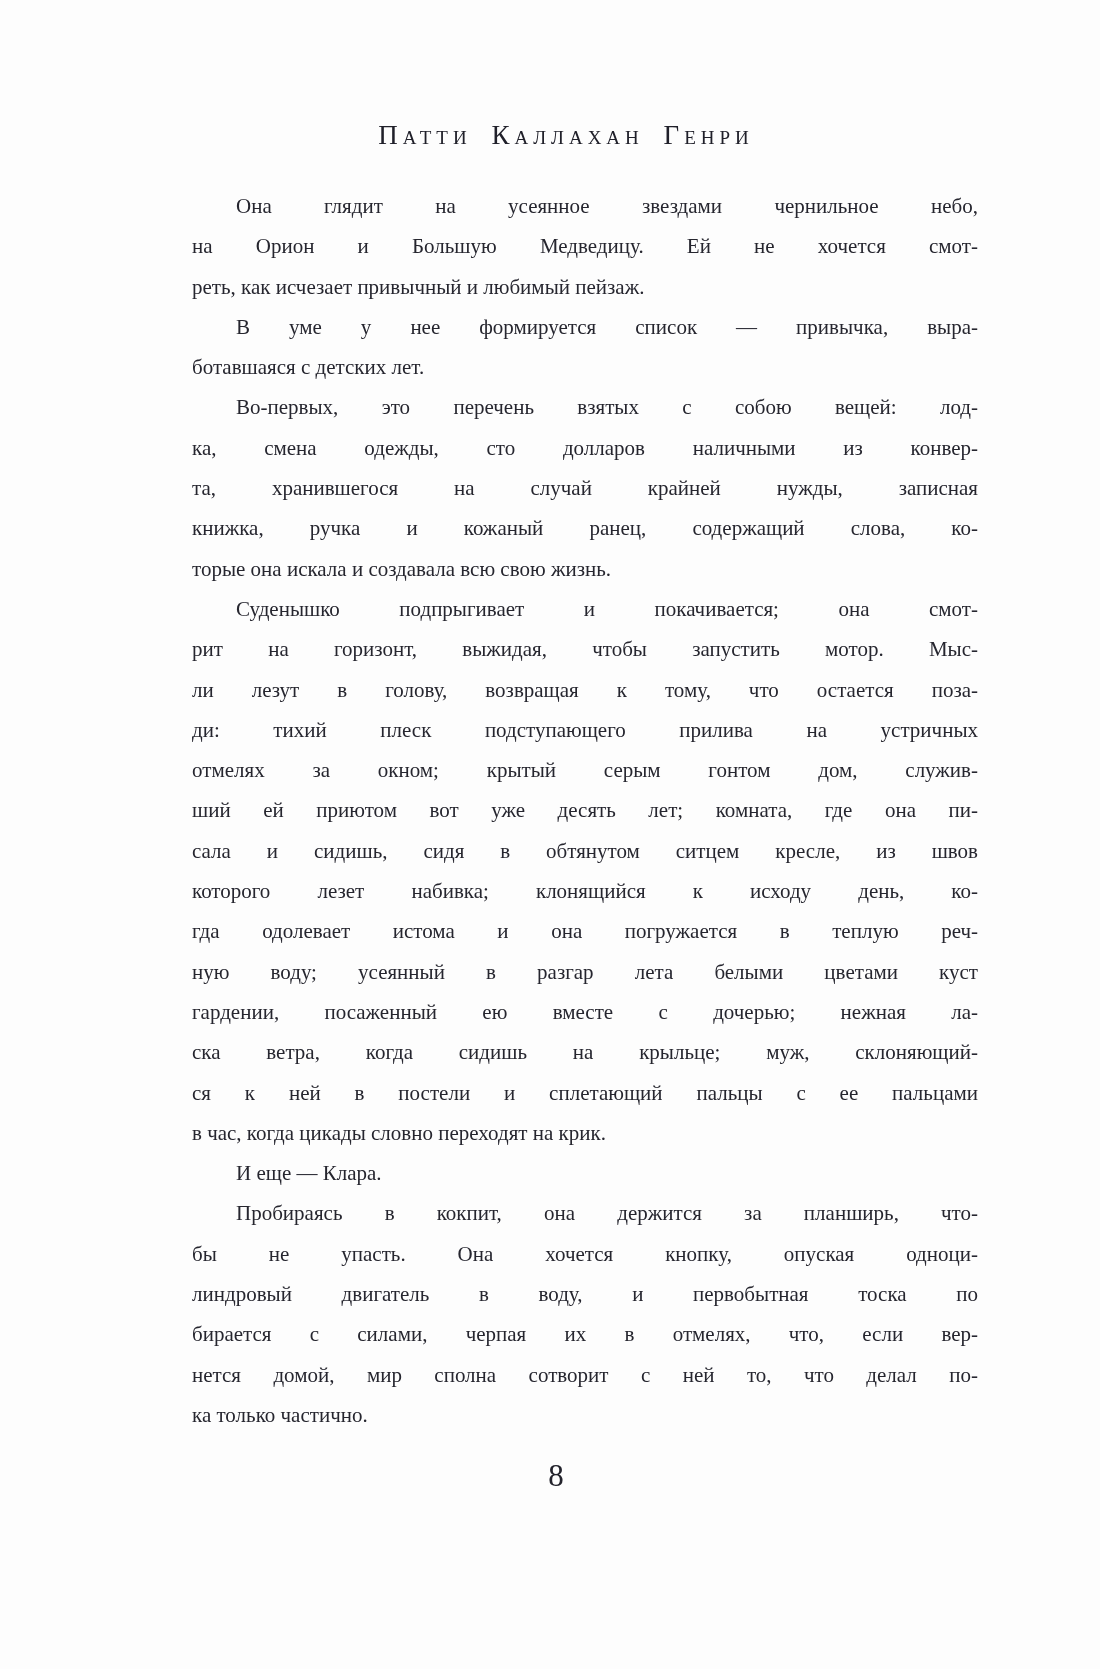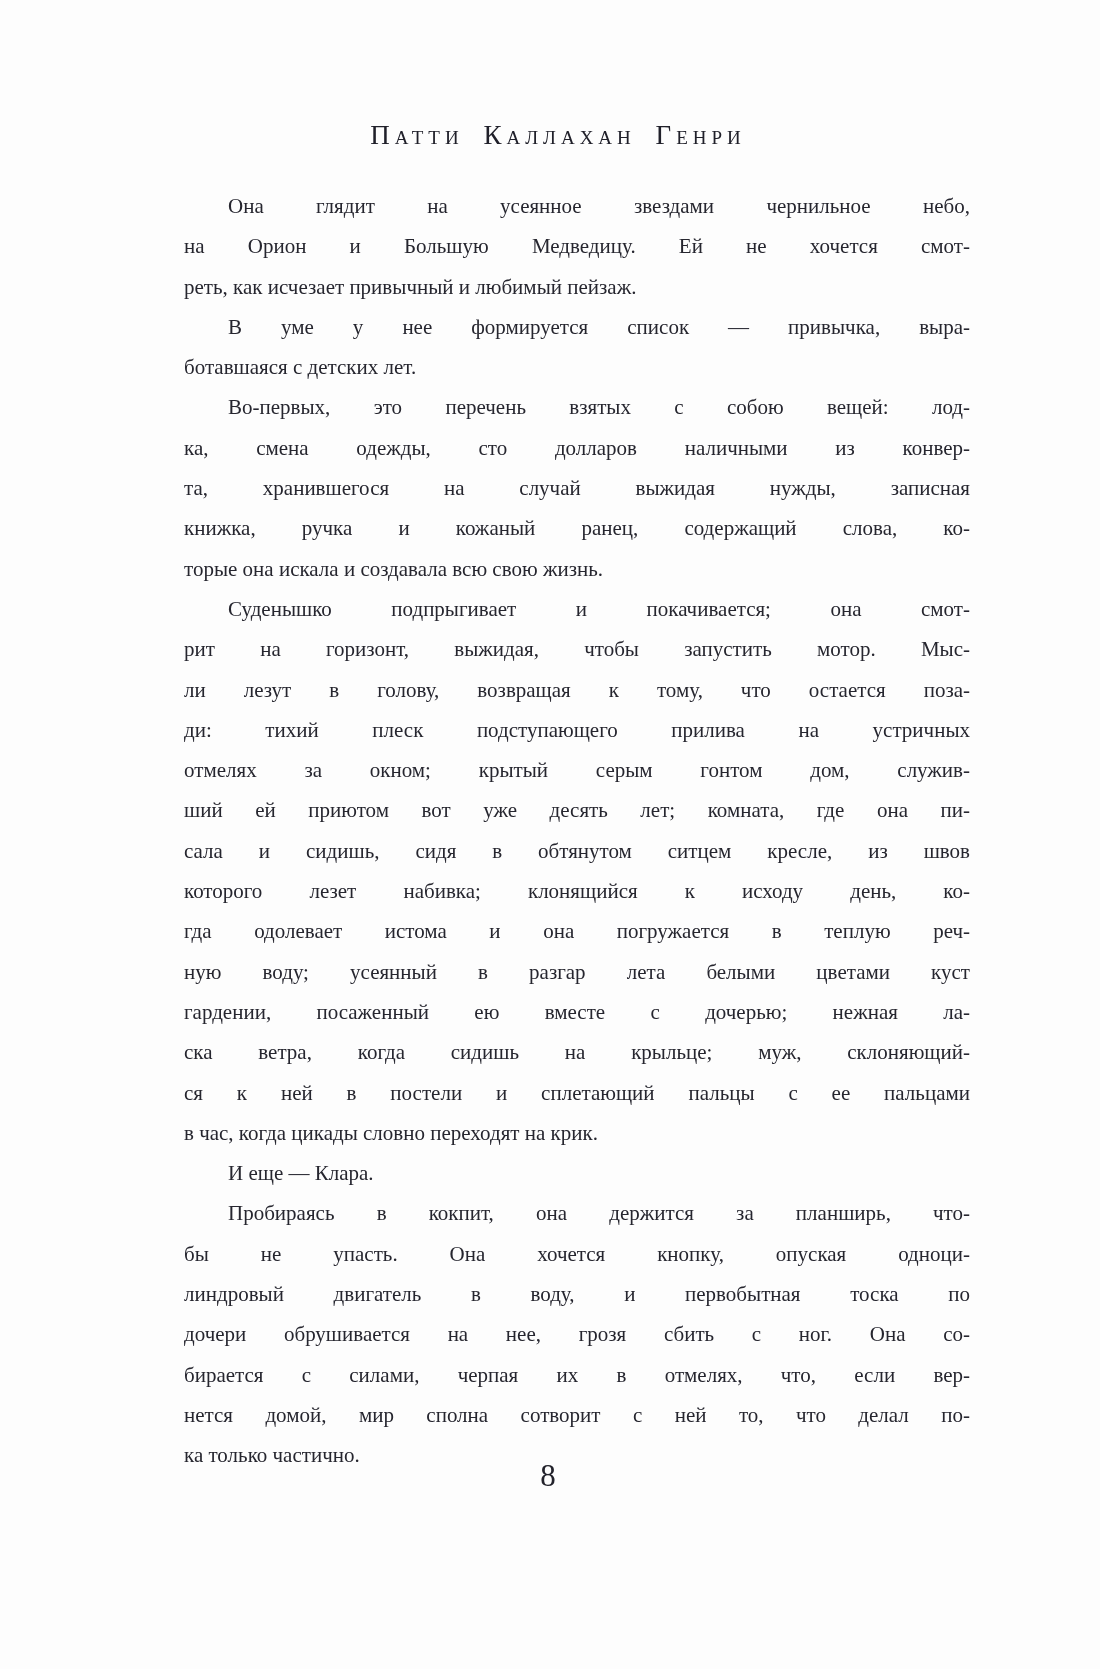--- a/index.html
+++ b/index.html
@@ -9,21 +9,21 @@
   body {
     width: 1100px;
     height: 1669px;
     background: #fdfdfd;
     position: relative;
     font-family: "Liberation Serif", serif;
     overflow: hidden;
   }
   .page {
     position: absolute;
-    left: 8px; top: 0;
+    left: 16px; top: 0;
     width: 1064px;
     height: 1669px;
     background: #fdfdfd;
   }
   .running-header {
     position: absolute;
     left: 0;
     top: 120px;
     width: 1100px;
     text-align: center;
@@ -80,21 +80,21 @@
         <div class="line">на Орион и Большую Медведицу. Ей не хочется смот-</div>
         <div class="line last">реть, как исчезает привычный и любимый пейзаж.</div>
       </div>
       <div class="paragraph">
         <div class="line indent">В уме у нее формируется список — привычка, выра-</div>
         <div class="line last">ботавшаяся с детских лет.</div>
       </div>
       <div class="paragraph">
         <div class="line indent">Во-первых, это перечень взятых с собою вещей: лод-</div>
         <div class="line">ка, смена одежды, сто долларов наличными из конвер-</div>
-        <div class="line">та, хранившегося на случай выжидая нужды, записная</div>
+        <div class="line">та, хранившегося на случай крайней нужды, записная</div>
         <div class="line">книжка, ручка и кожаный ранец, содержащий слова, ко-</div>
         <div class="line last">торые она искала и создавала всю свою жизнь.</div>
       </div>
       <div class="paragraph">
         <div class="line indent">Суденышко подпрыгивает и покачивается; она смот-</div>
         <div class="line">рит на горизонт, выжидая, чтобы запустить мотор. Мыс-</div>
         <div class="line">ли лезут в голову, возвращая к тому, что остается поза-</div>
         <div class="line">ди: тихий плеск подступающего прилива на устричных</div>
         <div class="line">отмелях за окном; крытый серым гонтом дом, служив-</div>
         <div class="line">ший ей приютом вот уже десять лет; комната, где она пи-</div>
@@ -107,21 +107,20 @@
         <div class="line">ся к ней в постели и сплетающий пальцы с ее пальцами</div>
         <div class="line last">в час, когда цикады словно переходят на крик.</div>
       </div>
       <div class="paragraph">
         <div class="line indent last">И еще — Клара.</div>
       </div>
       <div class="paragraph">
         <div class="line indent">Пробираясь в кокпит, она держится за планширь, что-</div>
         <div class="line">бы не упасть. Она хочется кнопку, опуская одноци-</div>
         <div class="line">линдровый двигатель в воду, и первобытная тоска по</div>
-        <div class="line">дочери обрушивается на нее, грозя сбить с ног. Она со-</div>
         <div class="line">бирается с силами, черпая их в отмелях, что, если вер-</div>
         <div class="line">нется домой, мир сполна сотворит с ней то, что делал по-</div>
         <div class="line last">ка только частично.</div>
       </div>
     </div>
 
   <div class="page-number">8</div>
 
 </div>
 

